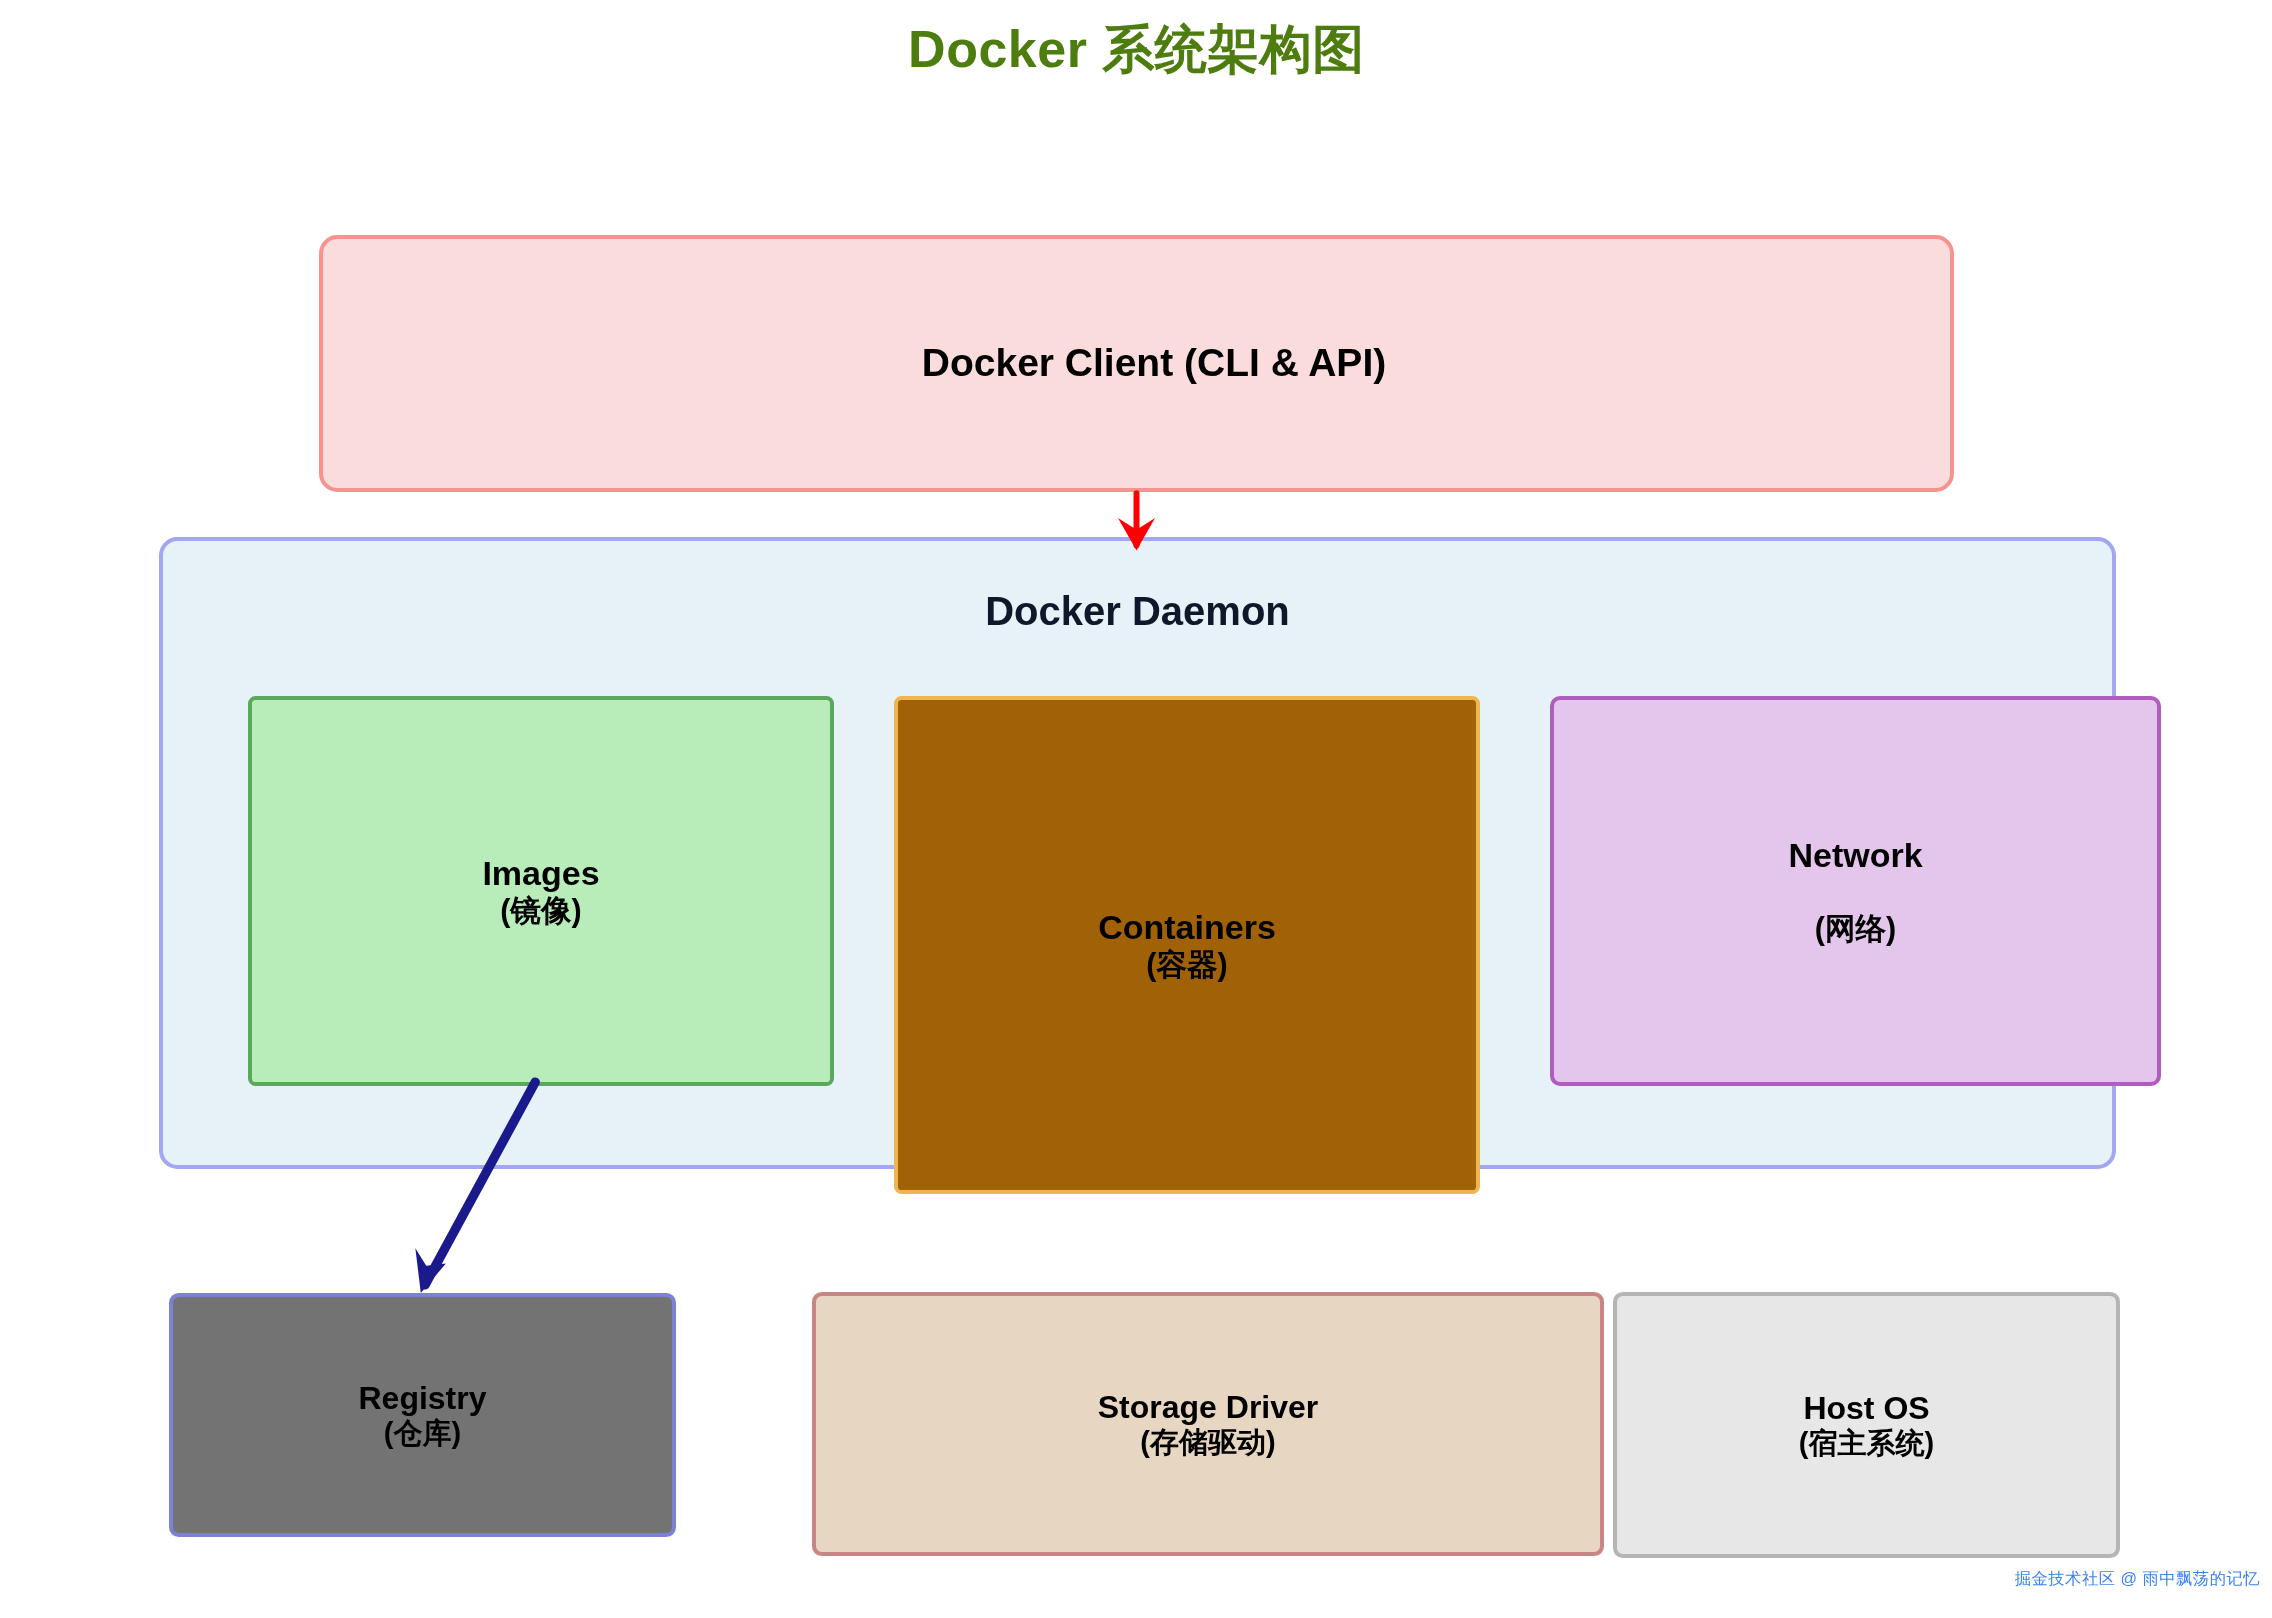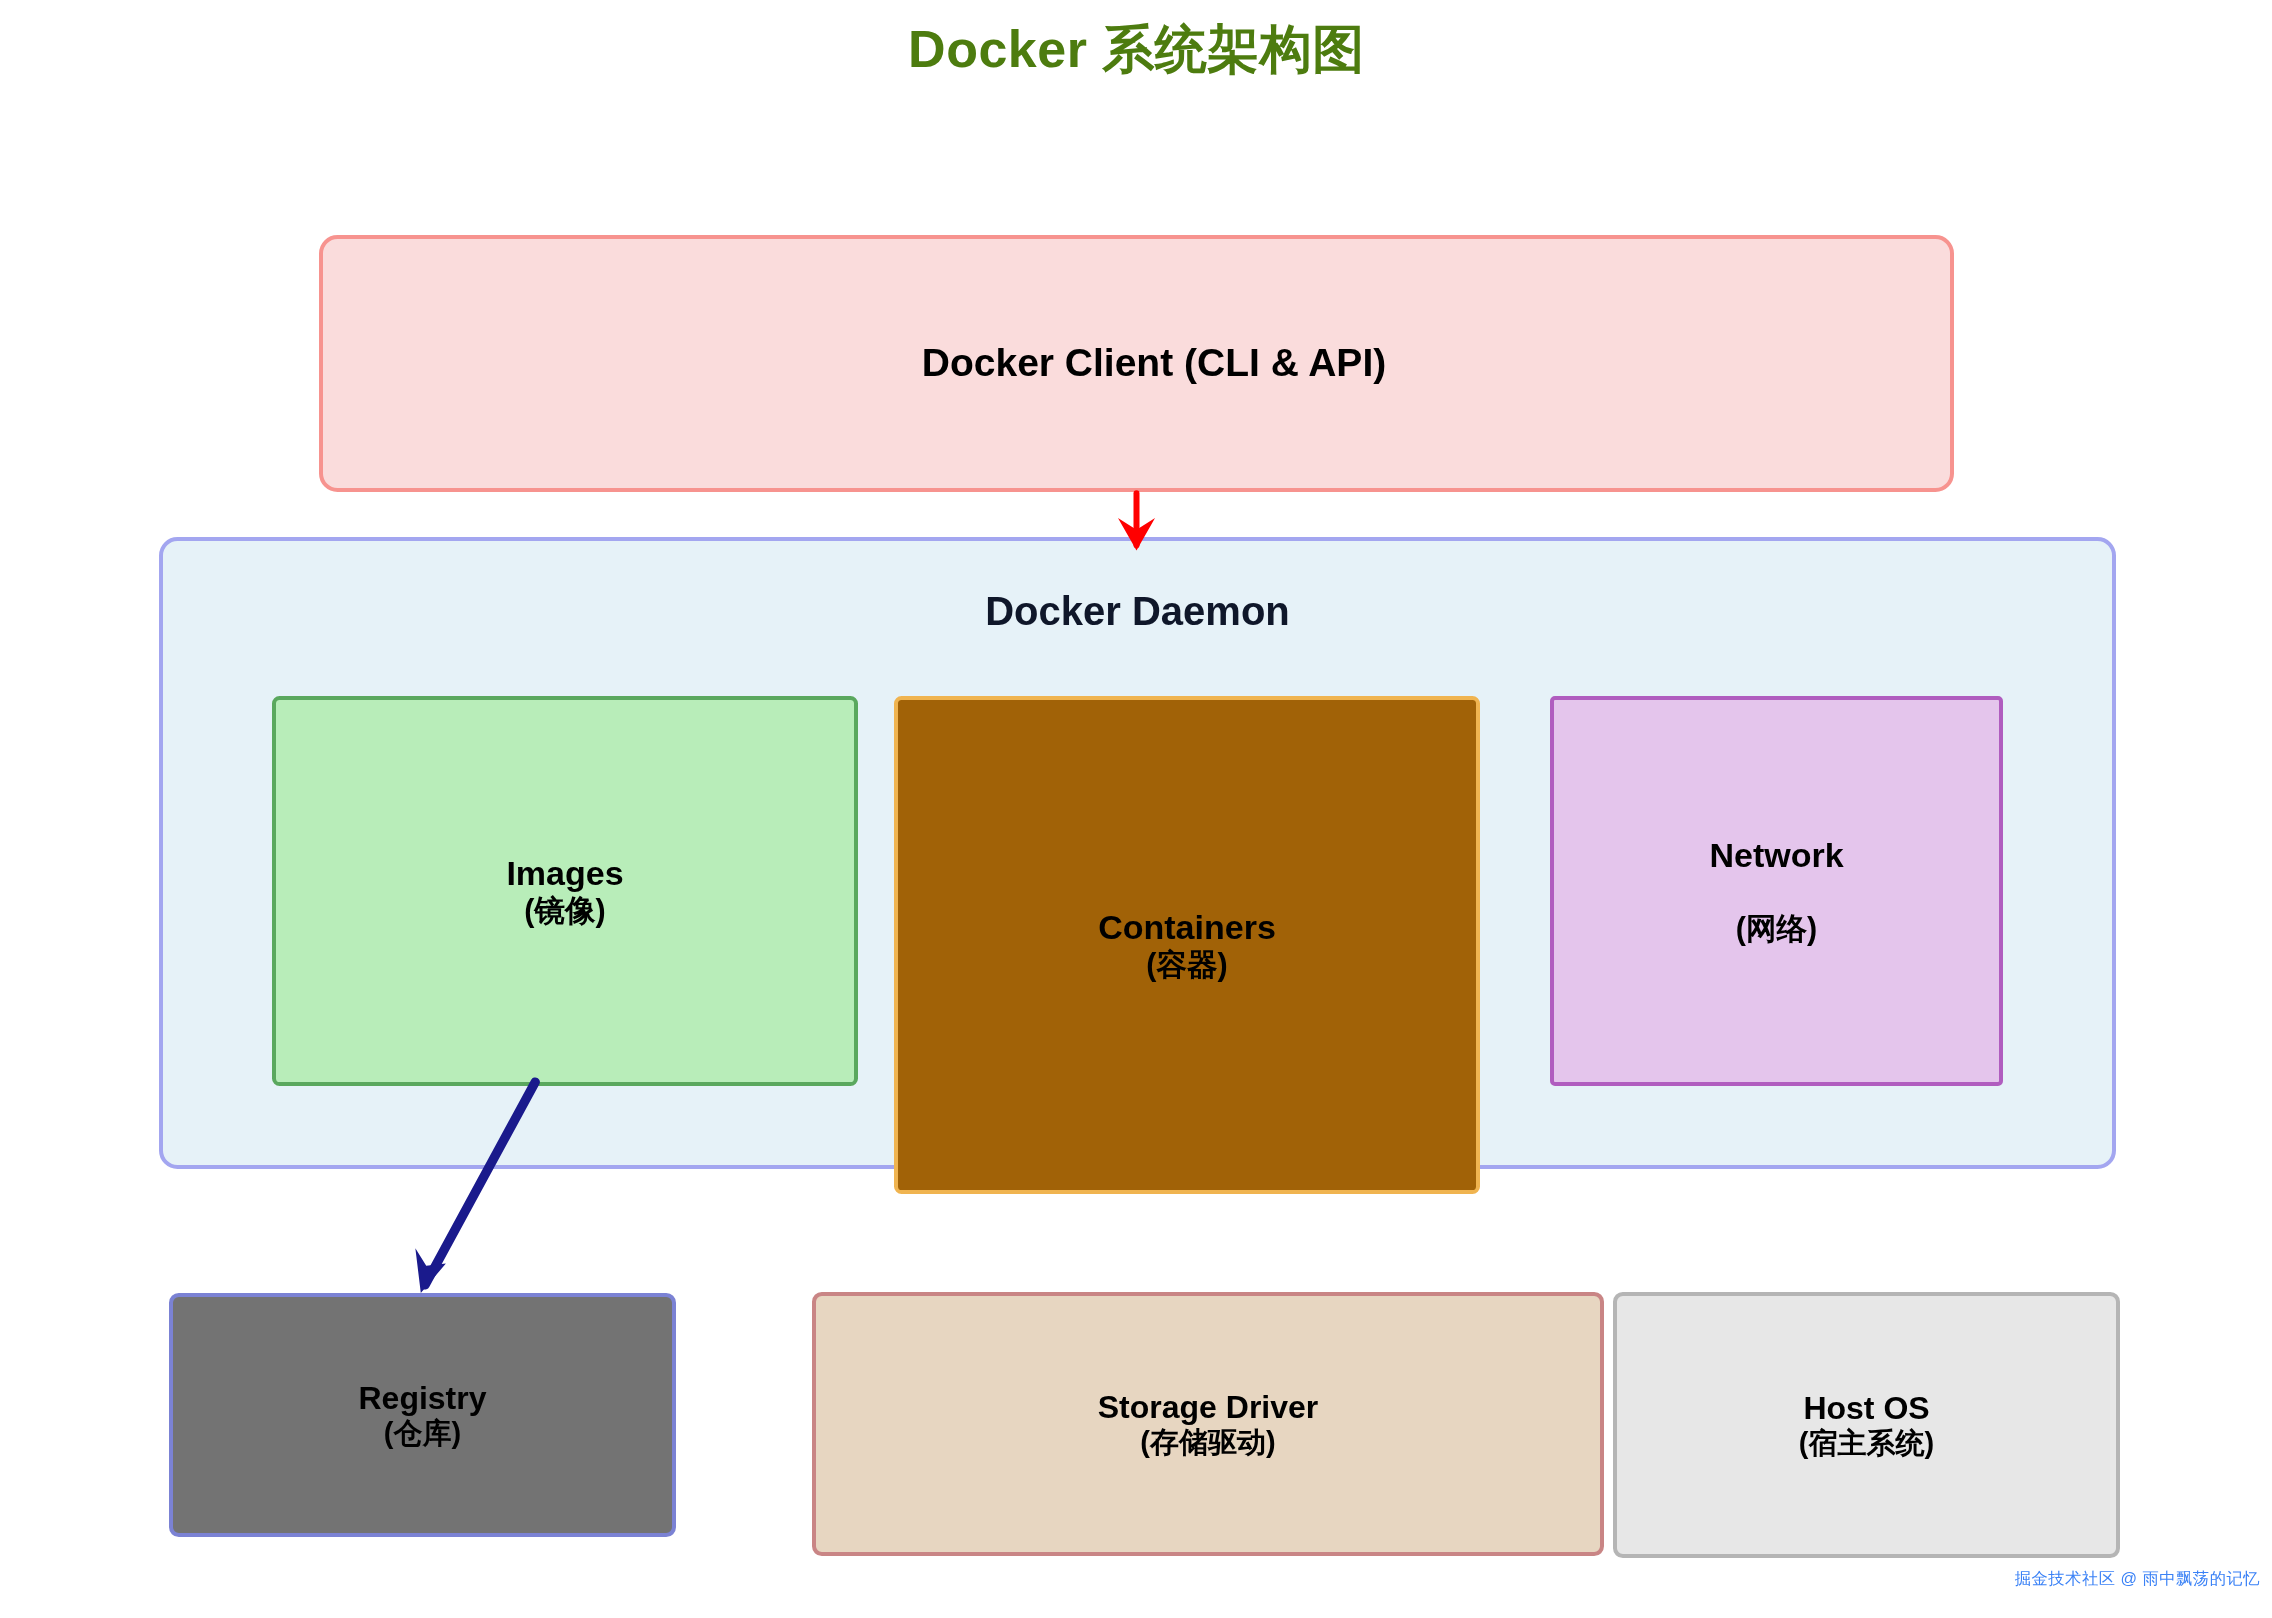--- a/index.html
+++ b/index.html
@@ -104,41 +104,40 @@
   
   #images-box {
     left: 248px;
     top: 696px;
     width: 586px;
     height: 390px;
     background: #b8edb9;
     border-color: #5aa85e;
     border-width: 4.4px;
     border-radius: 7.6px;
-    margin-left: 24px;
   }
   #containers-box {
     left: 894px;
     top: 696px;
     width: 586px;
     height: 498px;
     background: #a16207;
     border-color: #f0b450;
     border-width: 4.4px;
     border-radius: 7.6px;
   }
   #network-box {
     left: 1550px;
     top: 696px;
-    width: 453px;
+    width: 611px;
     height: 390px;
     background: #e4c5ec;
     border-color: #b05dbf;
     border-width: 4.4px;
-    border-radius: 5px;
+    border-radius: 10px;
     gap: 37px;
   }
 
   
   #registry-box {
     left: 169px;
     top: 1293px;
     width: 507px;
     height: 244px;
     background: #737373;

